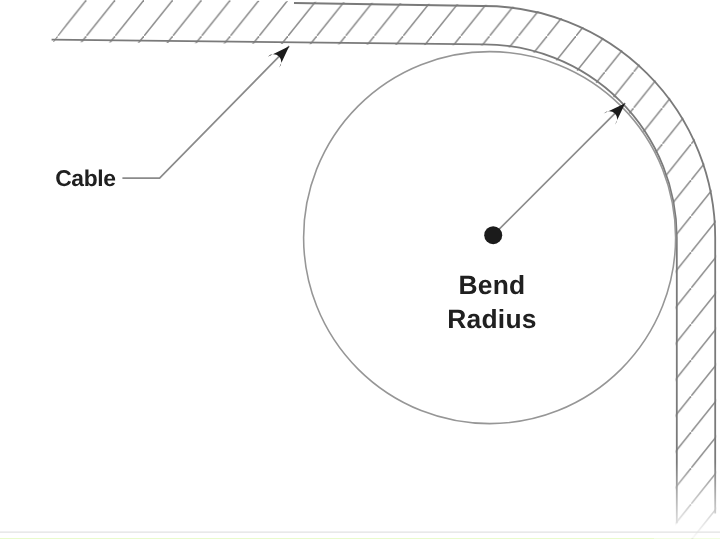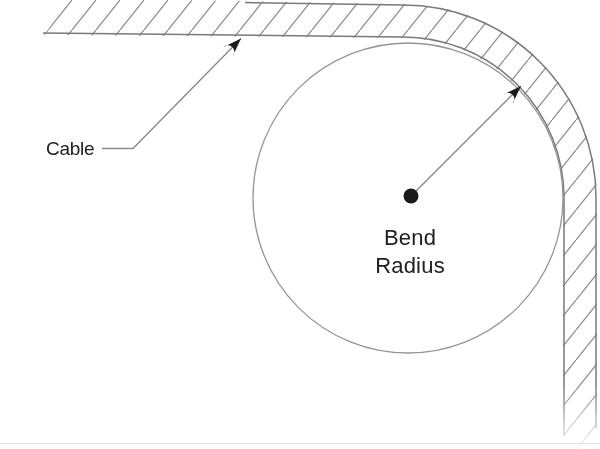--- a/index.html
+++ b/index.html
@@ -7,20 +7,21 @@
     padding: 0;
     background: #ffffff;
     font-family: "Liberation Sans", "DejaVu Sans", sans-serif;
   }
   .stage {
     position: relative;
     width: 600px;
     height: 449px;
     background: #bef264;
     overflow: hidden;
+    font-weight: bold;
   }
   svg { display: block; }
   text {
     fill: #202020;
     font-family: "Liberation Sans", "DejaVu Sans", sans-serif;
   }
   .cable-label-text {
     font-size: 19px;
     letter-spacing: -0.3px;
   }

